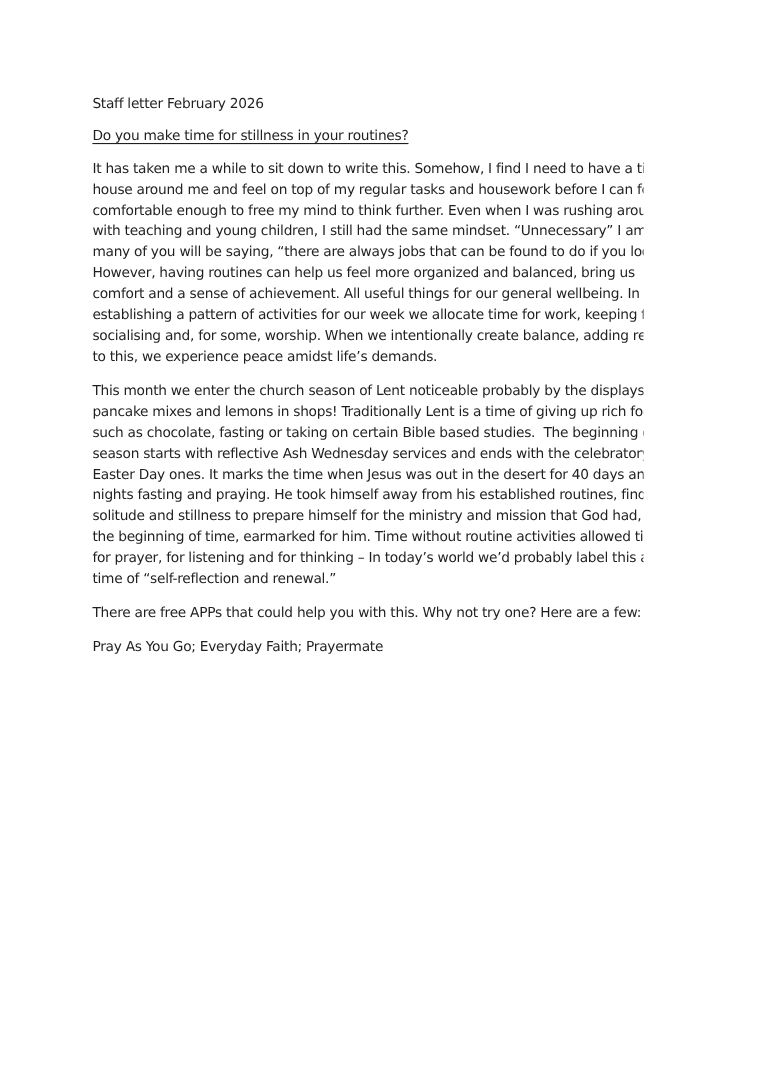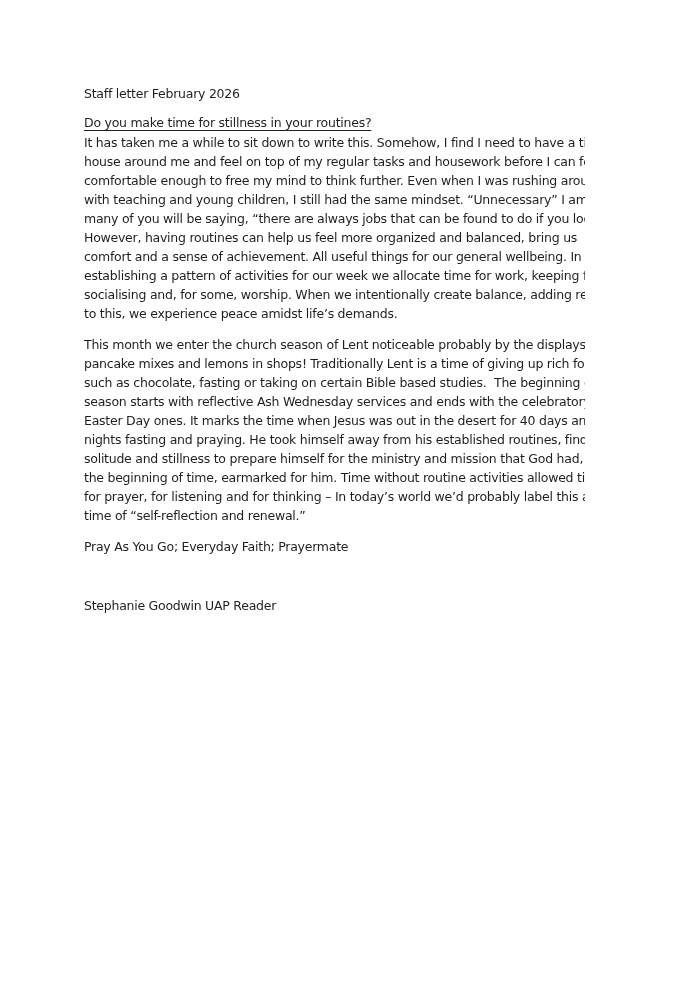--- a/index.html
+++ b/index.html
@@ -28,21 +28,21 @@
     letter-spacing: -0.25px;
     margin: 0 0 12px 0;
     white-space: pre-wrap;
   }
   .title {
     margin-bottom: 10px;
   }
   .heading {
     text-decoration: underline;
     text-underline-offset: 3px;
-    margin-bottom: 1px;
+    margin-bottom: 11px;
   }
   .quote {
     font-style: italic;
   }
   .quote .quote-ref {
     font-weight: bold;
   }
   .centered {
     text-align: left;
   }
@@ -59,18 +59,18 @@
 
     <p class="para heading">Do you make time for stillness in your routines?</p>
 
     <p class="para">It has taken me a while to sit down to write this. Somehow, I find I need to have a tidy house around me and feel on top of my regular tasks and housework before I can feel comfortable enough to free my mind to think further. Even when I was rushing around with teaching and young children, I still had the same mindset. “Unnecessary” I am sure many of you will be saying, “there are always jobs that can be found to do if you look!” However, having routines can help us feel more organized and balanced, bring us comfort and a sense of achievement. All useful things for our general wellbeing. In establishing a pattern of activities for our week we allocate time for work, keeping fit, socialising and, for some, worship. When we intentionally create balance, adding rest in to this, we experience peace amidst life’s demands.</p>
 
     <p class="para">This month we enter the church season of Lent noticeable probably by the displays of pancake mixes and lemons in shops! Traditionally Lent is a time of giving up rich foods such as chocolate, fasting or taking on certain Bible based studies.  The beginning of the season starts with reflective Ash Wednesday services and ends with the celebratory Easter Day ones. It marks the time when Jesus was out in the desert for 40 days and 40 nights fasting and praying. He took himself away from his established routines, finding solitude and stillness to prepare himself for the ministry and mission that God had, from the beginning of time, earmarked for him. Time without routine activities allowed time for prayer, for listening and for thinking – In today’s world we’d probably label this as a time of “self-reflection and renewal.”</p>
 
 
 
 
+    <p class="para">There are free APPs that could help you with this. Why not try one? Here are a few:</p>
 
     <p class="para centered">Pray As You Go; Everyday Faith; Prayermate</p>
 
-    <p class="para signature">Stephanie Goodwin UAP Reader</p>
   </div>
 </div>
 
 </body></html>

